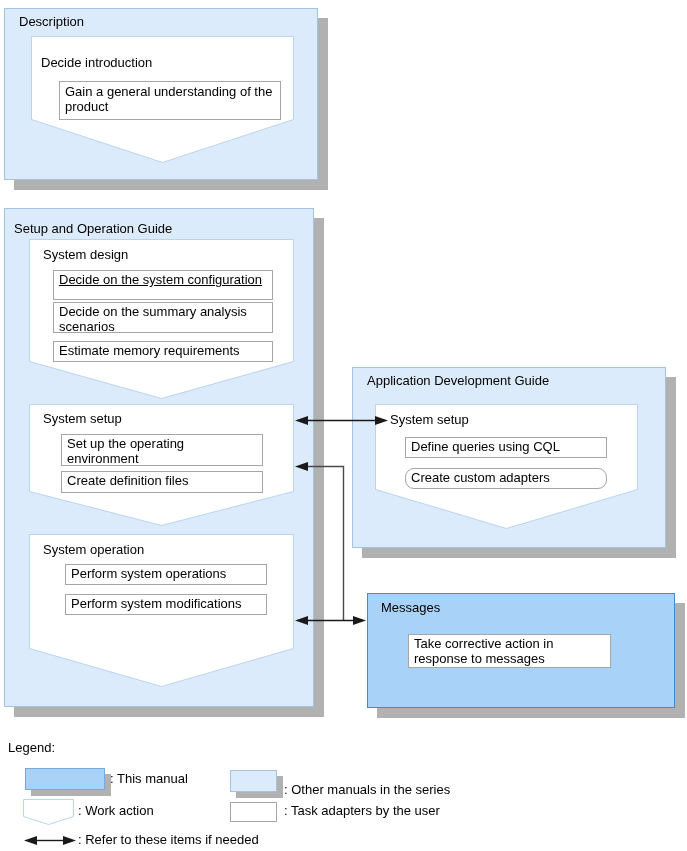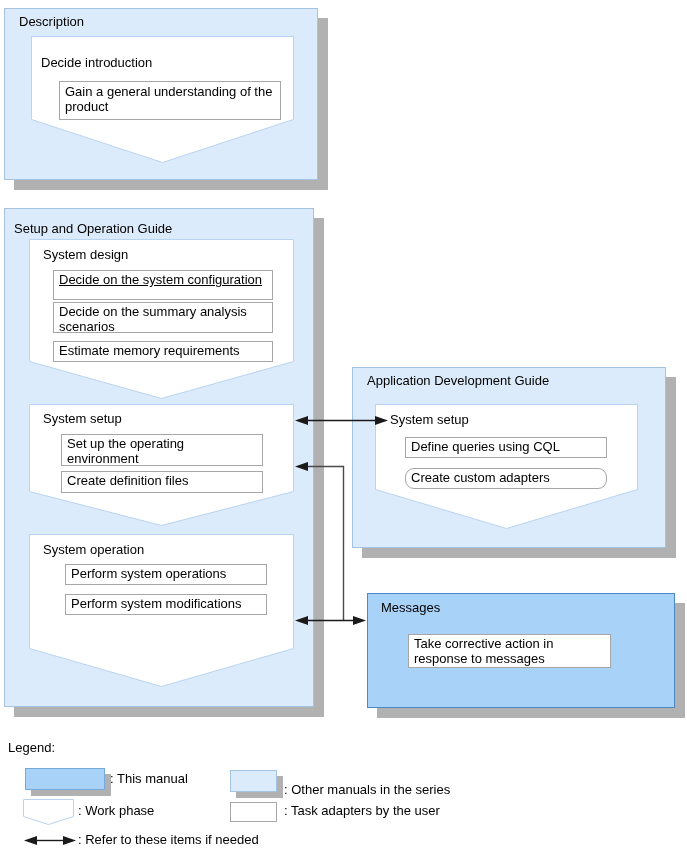--- a/index.html
+++ b/index.html
@@ -124,21 +124,21 @@
 
   <div class="swatch this" style="left:25px;top:768px;width:80px;height:22px;"></div>
   <div class="legend-label" style="left:110px;top:771px;">: This manual</div>
 
   <div class="swatch other" style="left:230px;top:770px;width:47px;height:22px;"></div>
   <div class="legend-label" style="left:284px;top:772px;margin-top:10px;">: Other manuals in the series</div>
 
   <svg class="legend-svg" style="left:23px;top:799px;" width="52" height="27" viewBox="0 0 52 27">
     <polygon points="0.5,0.5 50.5,0.5 50.5,17.5 25.5,25.5 0.5,17.5" fill="#ffffff" stroke="#b8d4f0"></polygon>
   </svg>
-  <div class="legend-label" style="left:78px;top:803px;">: Work phase</div>
+  <div class="legend-label" style="left:78px;top:803px;">: Work action</div>
 
   <div class="swatch tasks" style="left:230px;top:802px;width:47px;height:20px;"></div>
   <div class="legend-label" style="left:284px;top:803px;">: Task adapters by the user</div>
 
   <svg class="legend-svg" style="left:23px;top:833px;" width="54" height="15" viewBox="0 0 54 15">
     <g stroke="#1a1a1a" stroke-width="1.4" fill="#1a1a1a">
       <line x1="12" y1="7.5" x2="42" y2="7.5"></line>
       <polygon points="1,7.5 14,3 14,12" stroke="none"></polygon>
       <polygon points="53,7.5 40,3 40,12" stroke="none"></polygon>
     </g>

